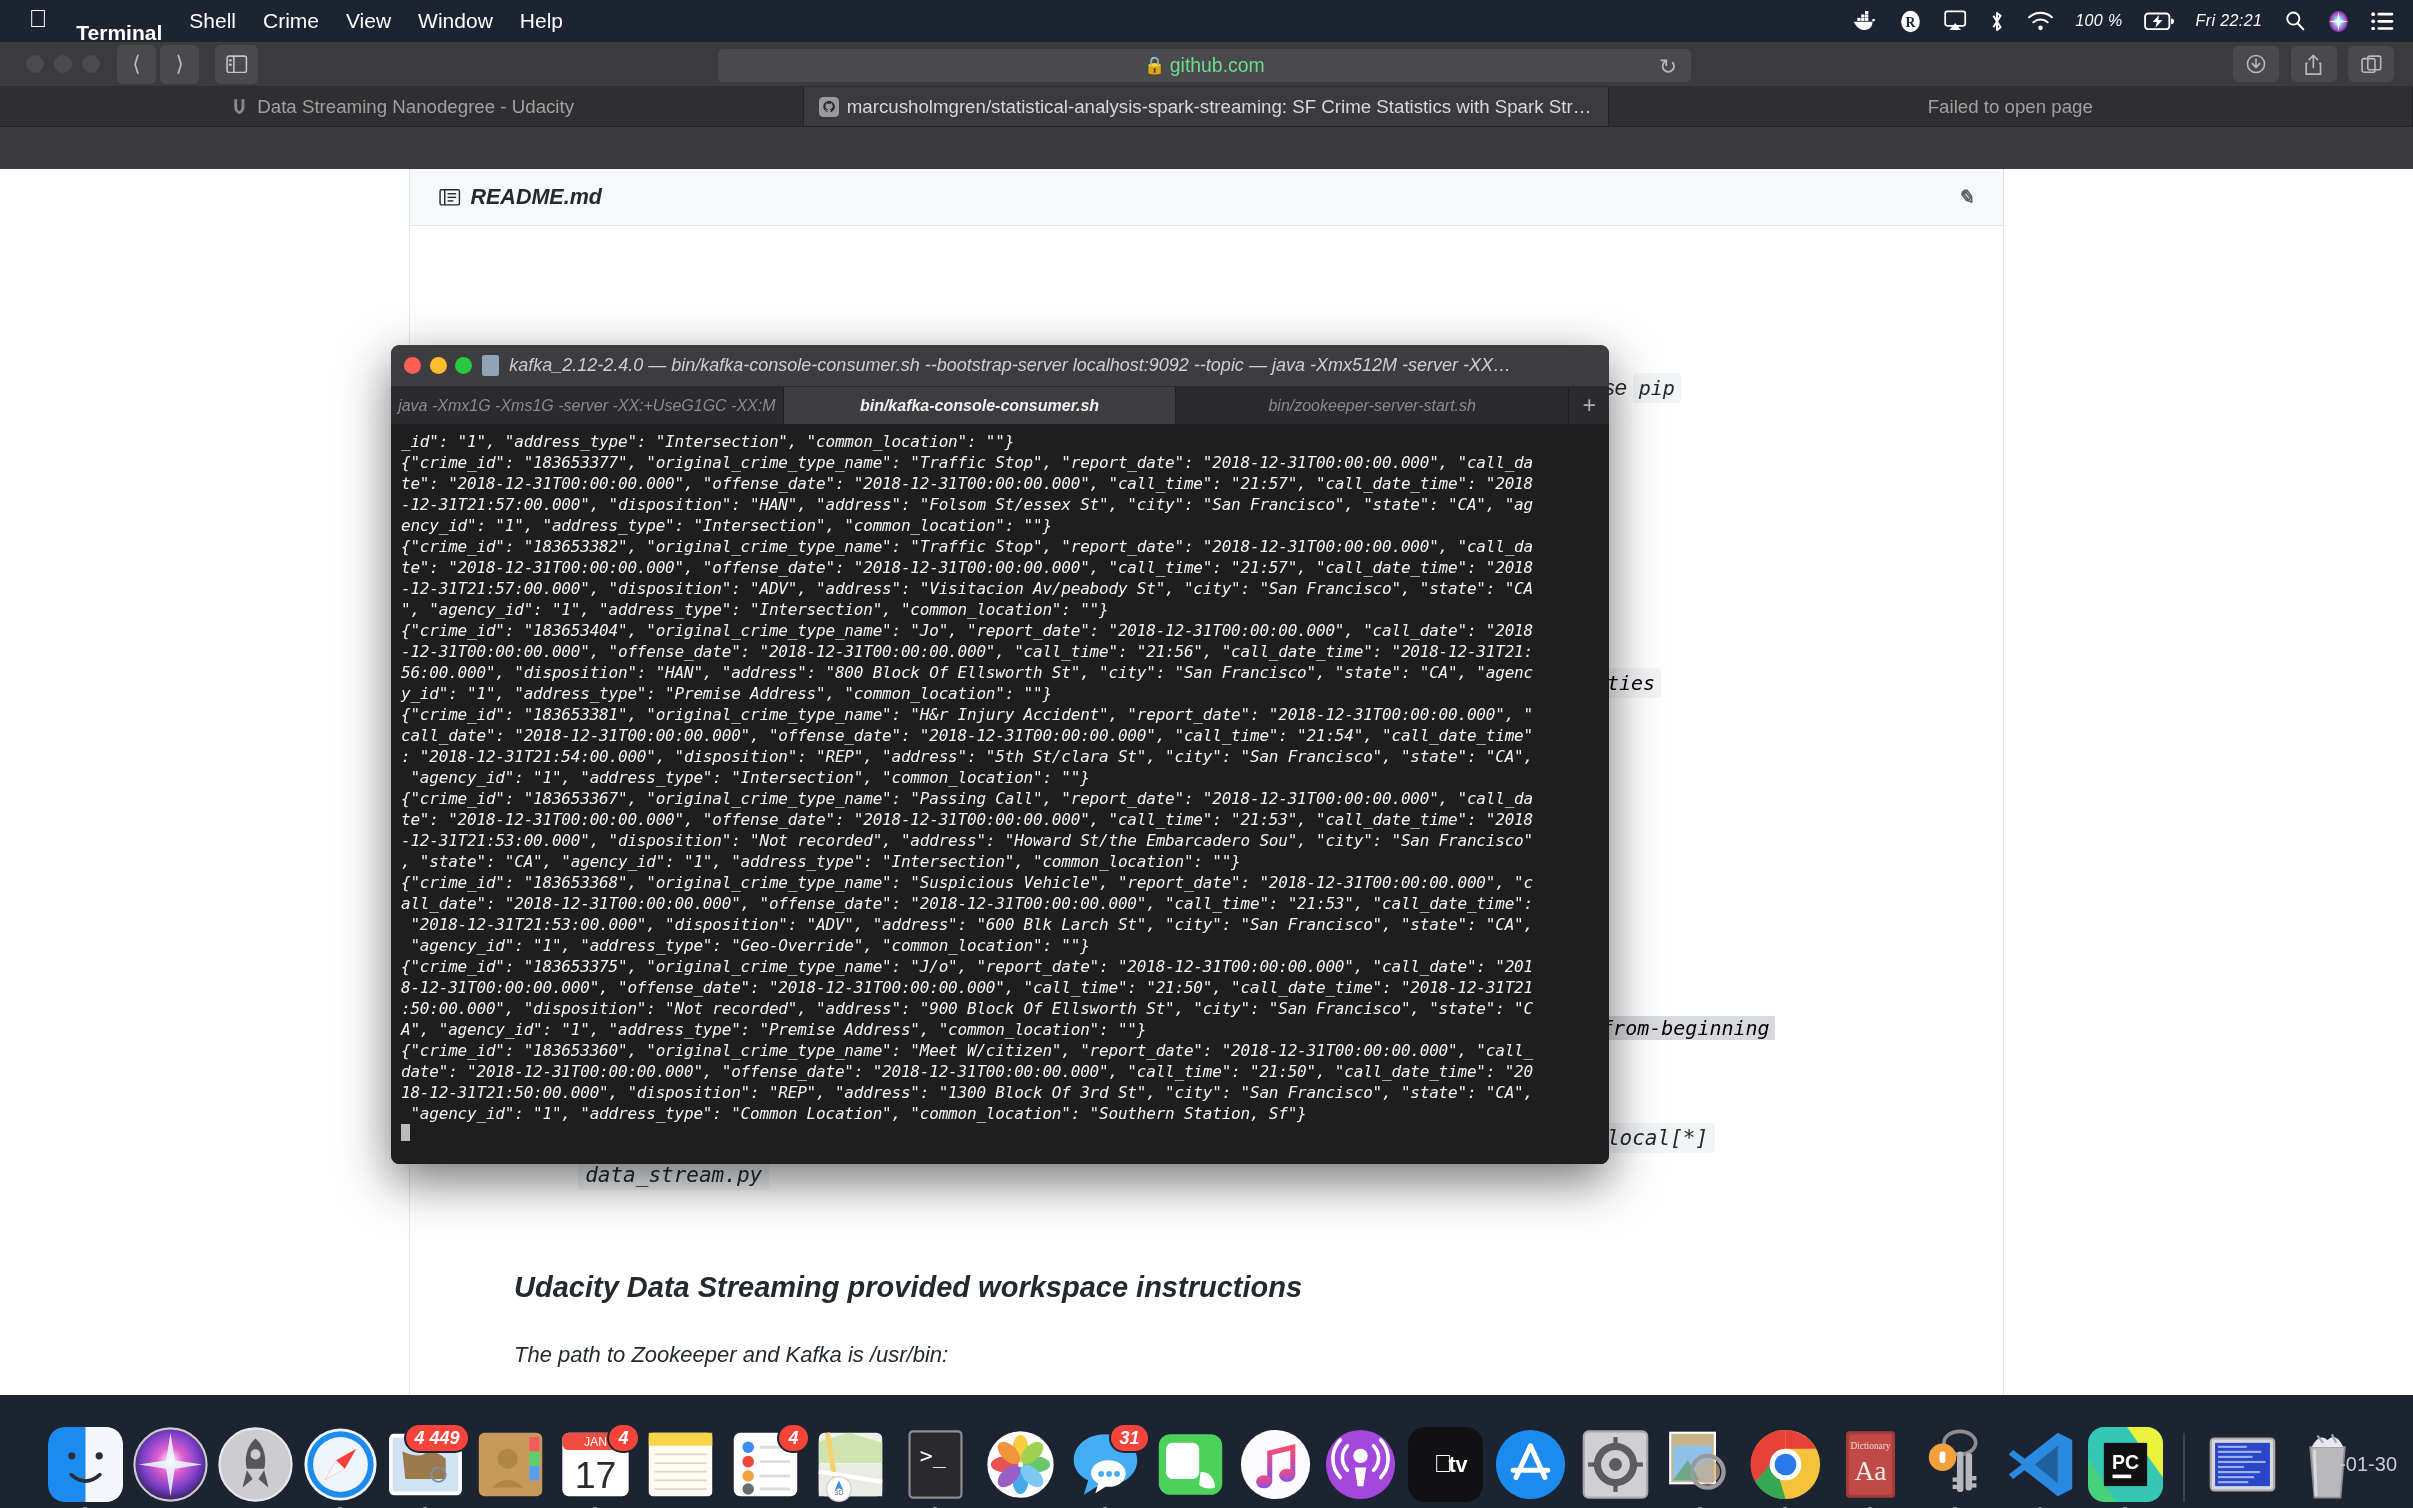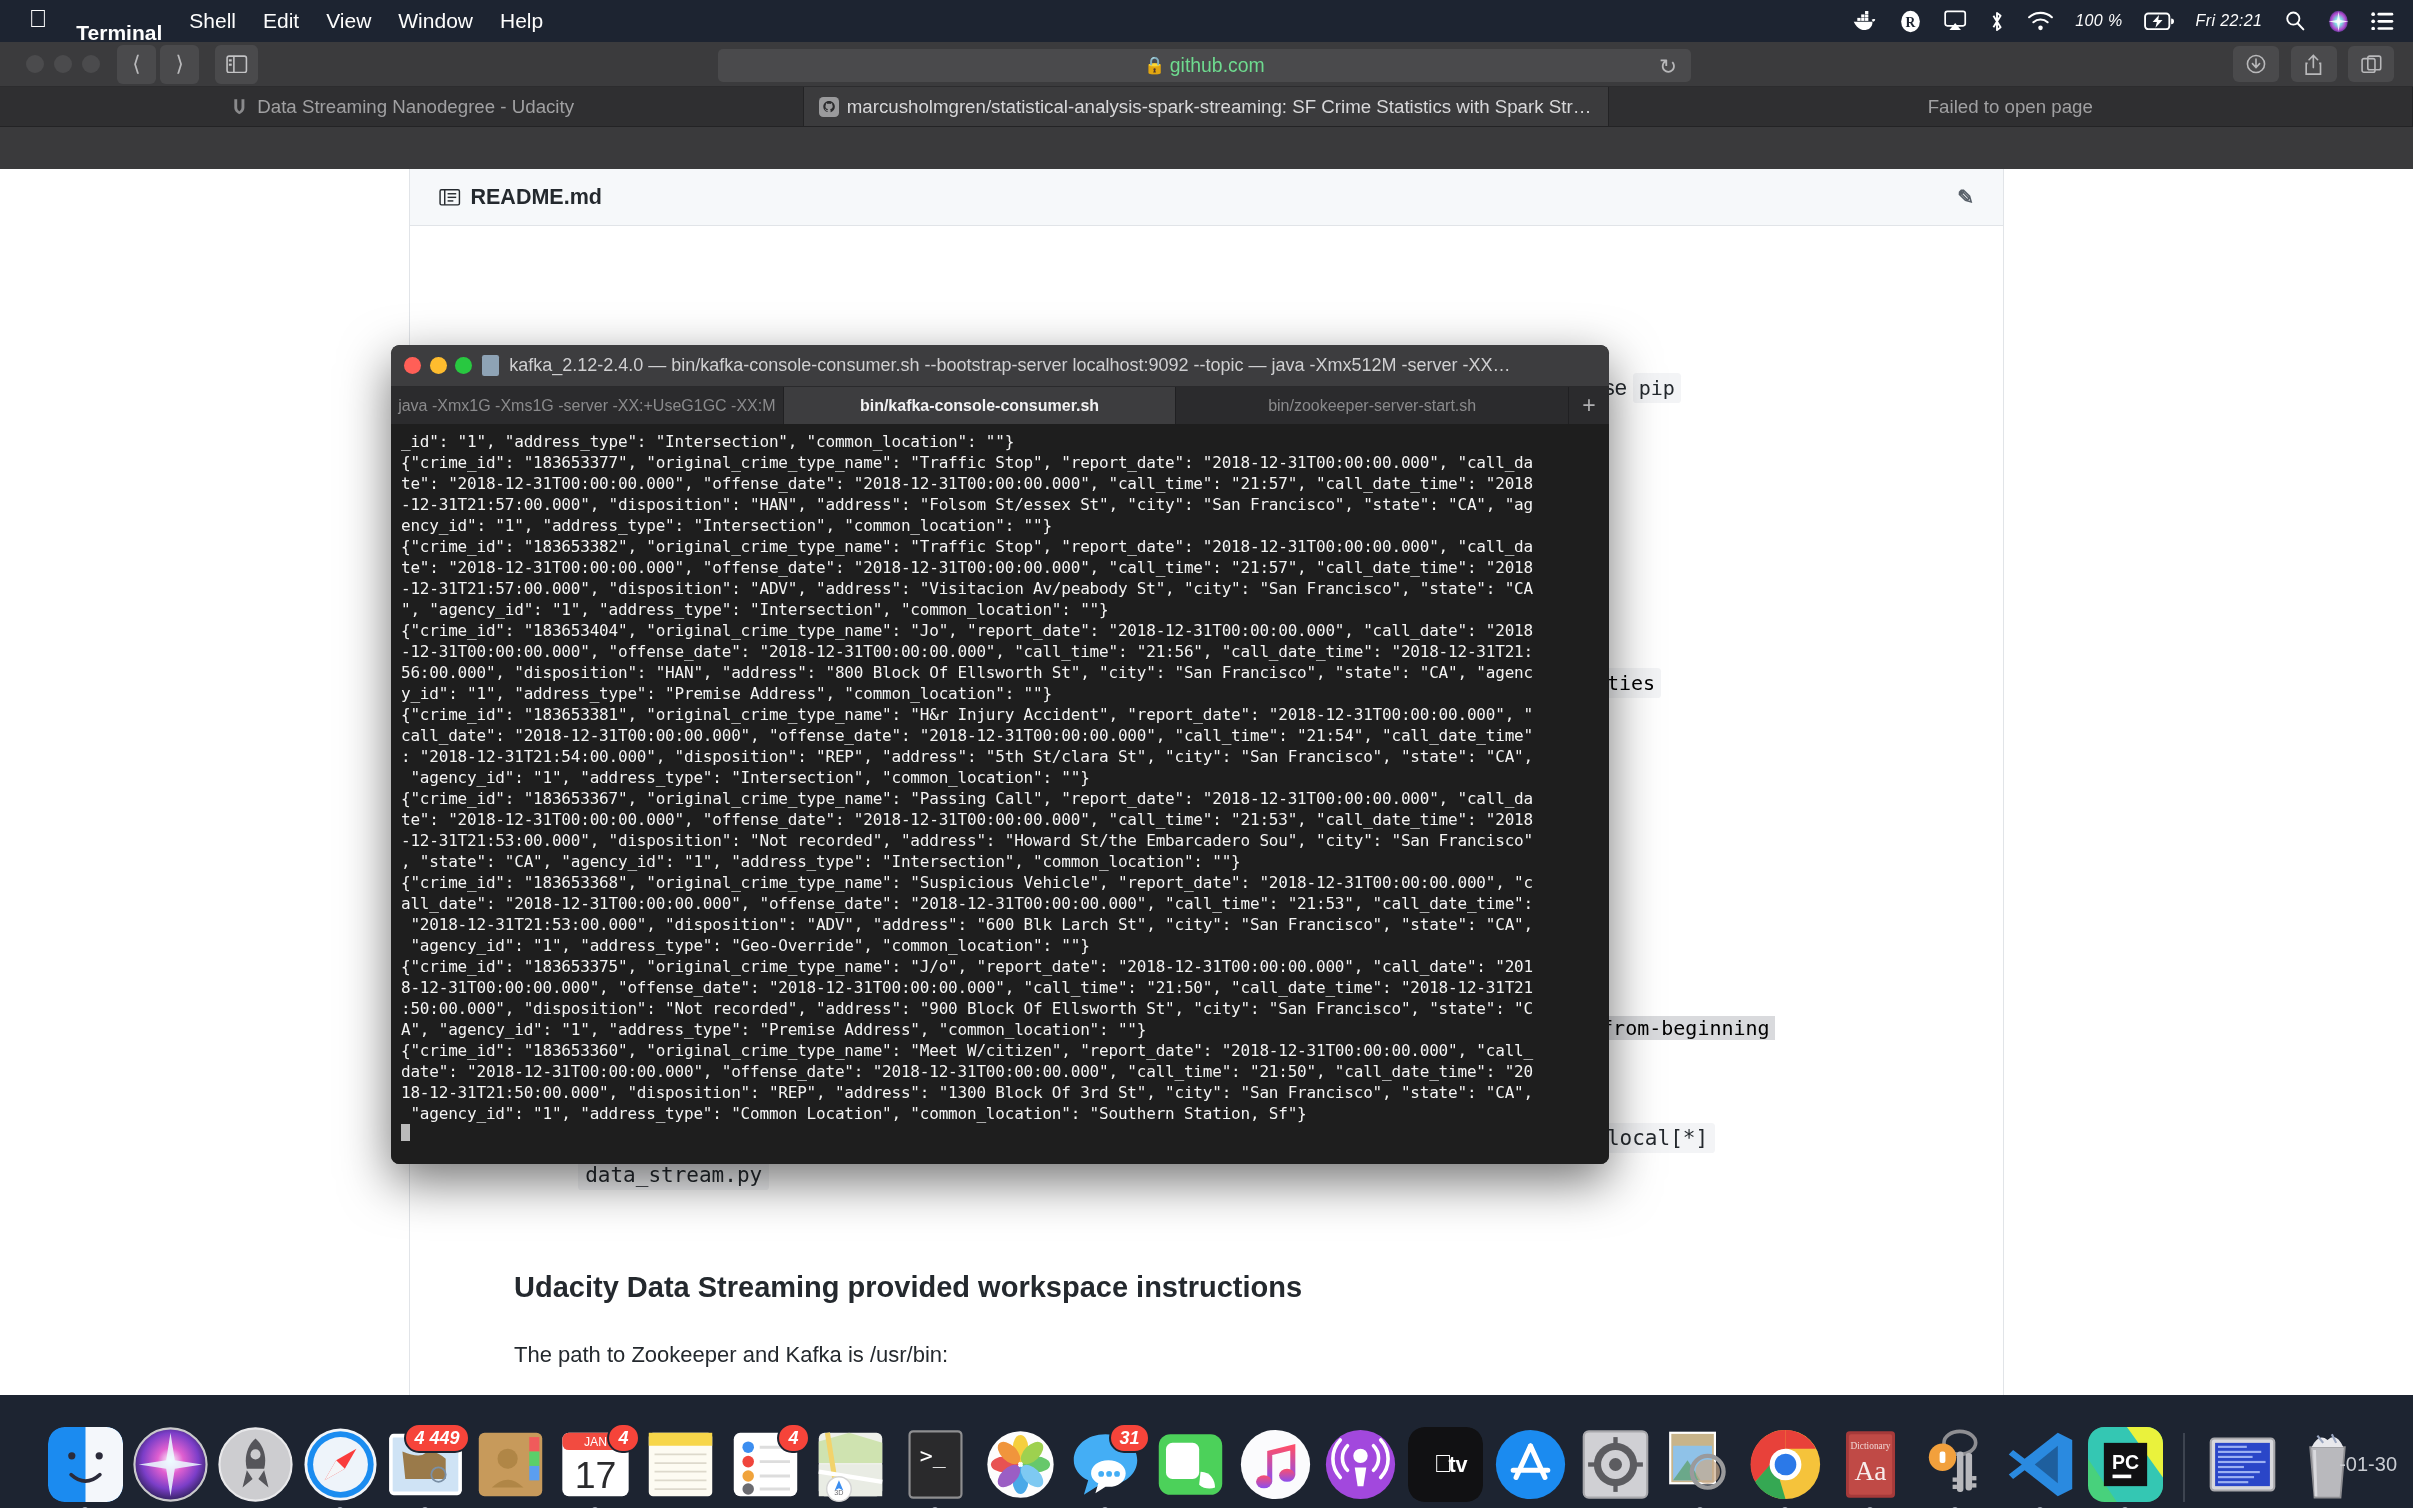--- a/index.html
+++ b/index.html
@@ -91,20 +91,21 @@
   }
   .tab.active { background: #3b3b3d; color: #d8d8da; }
   .tab .tlabel { overflow: hidden; text-overflow: ellipsis; white-space: nowrap; }
   .tab .favicon { flex: 0 0 auto; width: 20px; height: 20px; display:flex; align-items:center; justify-content:center;}
 
   
   #page {
     position: absolute; top: 127px; left: 0;
     width: 2413px; height: 1269px;
     background: #ffffff;
+    font-style: italic;
   }
   #page-inner {
     position: absolute; left: 409px; top: 0;
     width: 1595px; height: 1269px;
     background: #ffffff;
     border-left: 0.7px solid #e1e4e8;
     border-right: 0.7px solid #e1e4e8;
   }
   #readme-head {
     height: 57px; display: flex; align-items: center;
@@ -220,21 +221,21 @@
     color: #c9ccd2; font-size: 20px; white-space: nowrap;
   }
 </style>
 </head>
 <body>
 
 <div id="menubar">
   <span class="apple"></span>
   <span class="mb-item bold">Terminal</span>
   <span class="mb-item">Shell</span>
-  <span class="mb-item">Edit</span>
+  <span class="mb-item">Crime</span>
   <span class="mb-item">View</span>
   <span class="mb-item">Window</span>
   <span class="mb-item">Help</span>
   <span class="spacer"></span>
   <div class="status">
     <span class="si">
       <svg class="svgicon" width="24.4" height="21.5" viewBox="0 0 34 30">
           <g fill="#fff">
         <rect x="6" y="11" width="4.6" height="4.2"></rect>
             <rect x="11.4" y="11" width="4.6" height="4.2"></rect>

